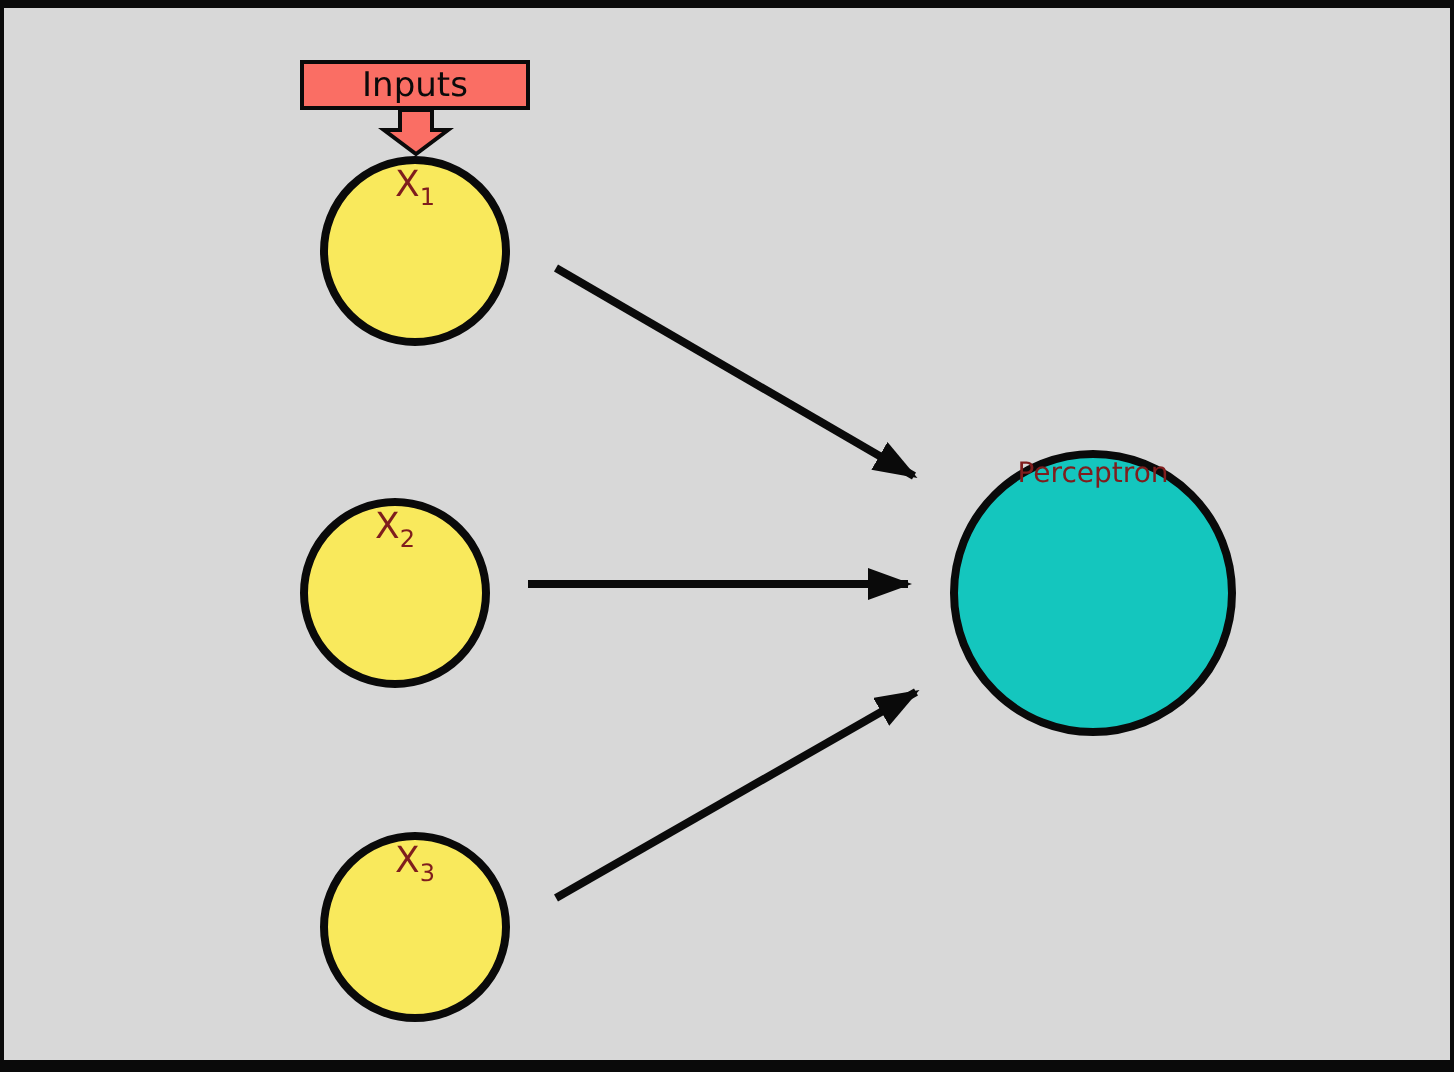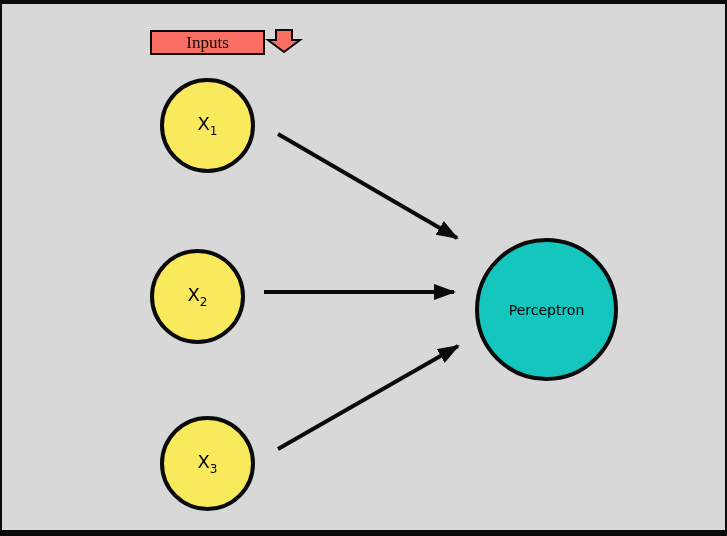--- a/index.html
+++ b/index.html
@@ -20,23 +20,22 @@
   }
   .arrows-layer {
     position: absolute;
     left: 0; top: 0;
     width: 723px; height: 526px;
   }
   
   .callout {
     position: absolute;
     display: flex;
-    flex-direction: row;
-    align-items: flex-start;
-    font-family: Liberation Serif, serif;
+    flex-direction: column;
+    align-items: center;
   }
   .callout-box {
     box-sizing: border-box;
     width: 115px;
     height: 25px;
     background: #fa6e64;
     border: 2px solid #0a0a0a;
     display: flex;
     align-items: center;
     justify-content: center;
@@ -49,43 +48,43 @@
   }
   .callout-inputs { left: 148px; top: 26px; }
   .callout-output { left: 484px; top: 174px; }
   
   .node {
     position: absolute;
     box-sizing: border-box;
     border-radius: 50%;
     border: 4px solid #0a0a0a;
     display: flex;
-    align-items: center;
+    align-items: flex-start;
     justify-content: center;
-    color: #000000;
+    color: #7f1d1d;
   }
   .node-input {
     width: 95px;
     height: 95px;
     background: #f9e95c;
     font-size: 18px;
   }
   .node-input sub {
     font-size: 12px;
   }
   .node-x1 { left: 158px; top: 74px; }
   .node-x2 { left: 148px; top: 245px; }
   .node-x3 { left: 158px; top: 412px; }
   .node-perceptron {
     width: 143px;
     height: 143px;
     background: #14c6be;
     font-size: 14px;
     left: 473px;
-    top: 234px;
+    top: 221px;
   }
 </style>
 </head>
 <body>
 
 <div class="canvas">
 
   <svg class="arrows-layer" viewBox="0 0 723 526" xmlns="http://www.w3.org/2000/svg">
     <defs>
       <marker id="arrowhead" markerUnits="userSpaceOnUse" markerWidth="24" markerHeight="18" refX="20" refY="8" orient="auto">

